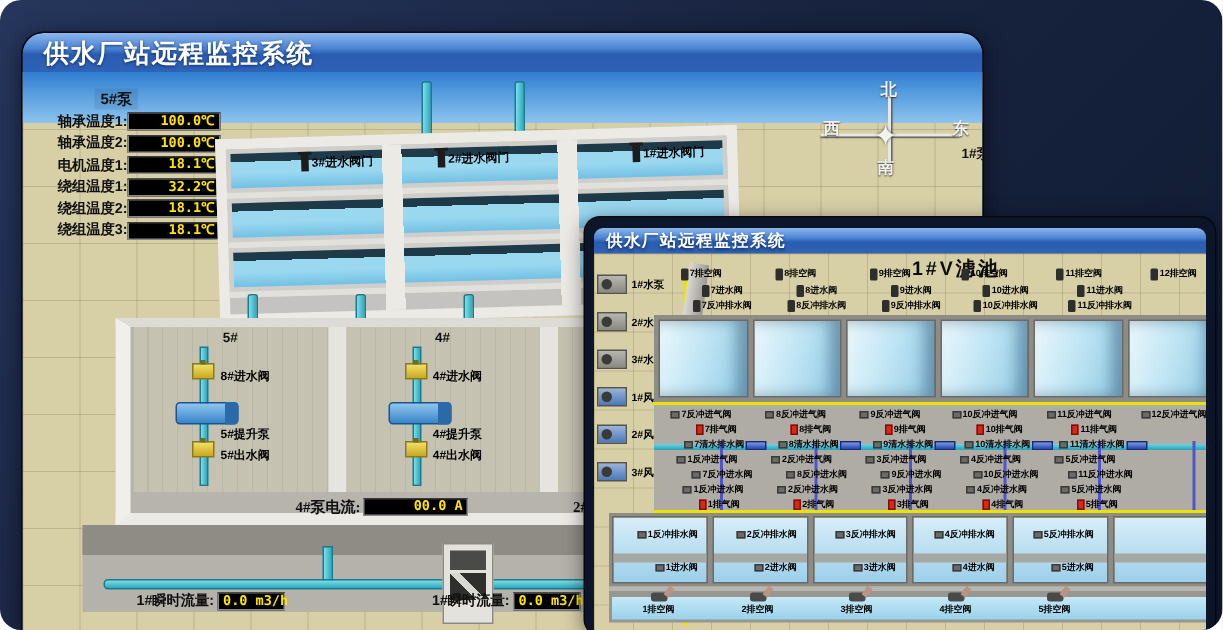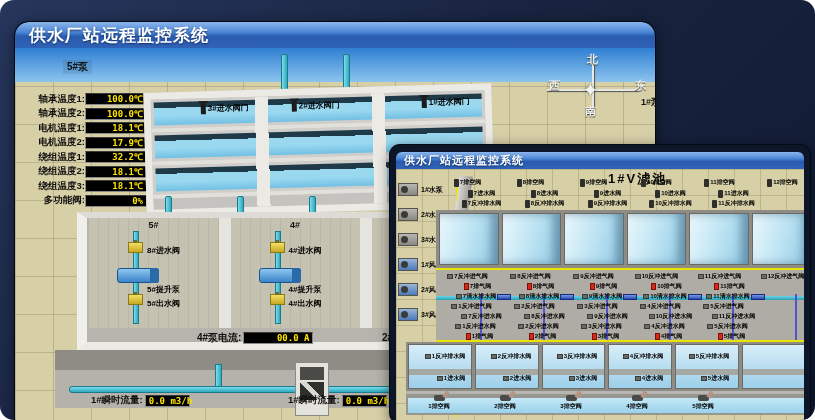--- a/index.html
+++ b/index.html
@@ -32,21 +32,21 @@
        background:linear-gradient(#2f7fd2,#8cc4ee);}
   .pv{position:absolute;width:7px;background:linear-gradient(90deg,#7adeea,#2fa8bc);border:1px solid #1d7a8c;border-radius:2px;}
   .stitle-b{position:absolute;left:255px;top:26px;font-size:18px;font-weight:bold;color:#141414;letter-spacing:5px;}
   .panel{position:absolute;left:6px;top:8px;width:132px;}
   .phead{margin-left:42px;font-size:10px;font-weight:bold;color:#111;background:rgba(0,0,0,.08);display:inline-block;padding:0 4px;}
   .ro-row{display:flex;align-items:center;height:14.5px;margin-top:0;}
   .ro-l{width:64px;text-align:right;font-size:9.5px;font-weight:bold;color:#101010;white-space:nowrap;}
   .ro-v{display:inline-block;width:62px;background:#000;color:#ffe400;border:1px solid #8a8a8a;border-top-color:#3a3a3a;
         font-family:"DejaVu Sans Mono",monospace;font-weight:bold;font-size:9px;text-align:right;padding:0 3px;height:12px;line-height:11px;white-space:nowrap;}
   .w70{width:70px;} .w64{width:45px;}
-  .rlist{margin-top:18px;}
+  .rlist{margin-top:0;}
   
   .pool{position:absolute;left:130px;top:40px;width:348px;height:124px;border:7px solid #eceae4;
         background:#c4c3bf;transform:rotate(-1.6deg);}
   .pool-row{position:relative;height:33px;border-bottom:4px solid #e2e0da;background:#cfcecb;}
   .pool-row .pw{position:absolute;left:3px;right:3px;top:3px;bottom:3px;
         background:linear-gradient(#1e3a48 0%,#1e3a48 24%,#9ad8f0 24%,#9ad8f0 58%,#72c0e4 100%);}
   .pool-piers{position:absolute;left:0;top:0;right:0;bottom:0;
         background:repeating-linear-gradient(90deg,transparent 0 104px,#eceae4 104px 117px);}
   .intake{position:absolute;left:0;top:0;right:0;height:30px;}
   .ivchip{position:absolute;top:5px;display:flex;align-items:flex-end;gap:2px;}
@@ -78,21 +78,21 @@
   .vy{position:absolute;width:15px;height:11px;background:linear-gradient(#f4e062,#c8a822);border:1px solid #8a7a1a;}
   .vy::after{content:"";position:absolute;left:5px;top:-3px;width:3px;height:3px;background:#7a6a14;}
   .v1{left:39px;top:24px;} .v2{left:39px;top:76px;}
   .bpump{position:absolute;left:28px;top:50px;width:42px;height:15px;border-radius:3px;
          background:linear-gradient(#8ec6f0,#3a84c8);border:1px solid #1a5488;}
   .bpump::after{content:"";position:absolute;right:-1px;top:-1px;bottom:-1px;width:9px;background:#2a6aa8;border-radius:0 3px 3px 0;}
   .blbl{position:absolute;font-size:8px;font-weight:bold;color:#000;white-space:nowrap;}
   .l1{left:58px;top:27px;} .l2{left:58px;top:66px;} .l3{left:58px;top:80px;}
   .cur{position:absolute;display:flex;align-items:center;}
   .cur1{left:110px;top:113px;} .cur2{left:295px;top:113px;}
-  .cur .ro-l{width:auto;margin-right:2px;font-size:10px;}
+  .cur .ro-l{width:auto;margin-right:2px;font-size:10px;font-family:Liberation Serif, serif;}
   
   .bwall{position:absolute;left:40px;top:302px;width:600px;height:58px;background:#b4b2aa;overflow:visible;}
   .bw-top{position:absolute;left:0;top:0;right:0;height:20px;background:#8e8c84;}
   .bpipe-h{position:absolute;left:14px;right:60px;top:36px;height:7px;border-radius:3px;
            background:linear-gradient(#7adeea,#2fa8bc);border:1px solid #1d7a8c;}
   .stub{position:absolute;top:14px;width:7px;height:26px;background:linear-gradient(90deg,#7adeea,#2fa8bc);border:1px solid #1d7a8c;}
   .cam{position:absolute;left:240px;top:12px;width:34px;height:54px;background:#e4e2dc;border:1px solid #8a8a84;}
   .cam i{display:block;margin:4px 4px 2px;height:13px;background:#4a4a46;}
   .cam b{display:block;margin:0 4px;height:18px;background:#2f2f2c;
          background-image:linear-gradient(45deg,transparent 42%,#d8d8d2 42% 58%,transparent 58%);}
@@ -164,38 +164,30 @@
           </div>
             <div class="ro-row">
             <span class="ro-l">轴承温度2:</span>
             <span class="ro-v">100.0℃</span>
           </div>
             <div class="ro-row">
             <span class="ro-l">电机温度1:</span>
             <span class="ro-v">18.1℃</span>
           </div>
             <div class="ro-row">
-            <span class="ro-l">电机温度2:</span>
-            <span class="ro-v">17.9℃</span>
-          </div>
-            <div class="ro-row">
             <span class="ro-l">绕组温度1:</span>
             <span class="ro-v">32.2℃</span>
           </div>
             <div class="ro-row">
             <span class="ro-l">绕组温度2:</span>
             <span class="ro-v">18.1℃</span>
           </div>
             <div class="ro-row">
             <span class="ro-l">绕组温度3:</span>
             <span class="ro-v">18.1℃</span>
-          </div>
-            <div class="ro-row">
-            <span class="ro-l">多功能阀:</span>
-            <span class="ro-v">0%</span>
           </div>
           </div>
       </div>
 
       <div class="pool">
         <div class="pool-row">
             <div class="pw"></div>
           </div>
         <div class="pool-row">
             <div class="pw"></div>

